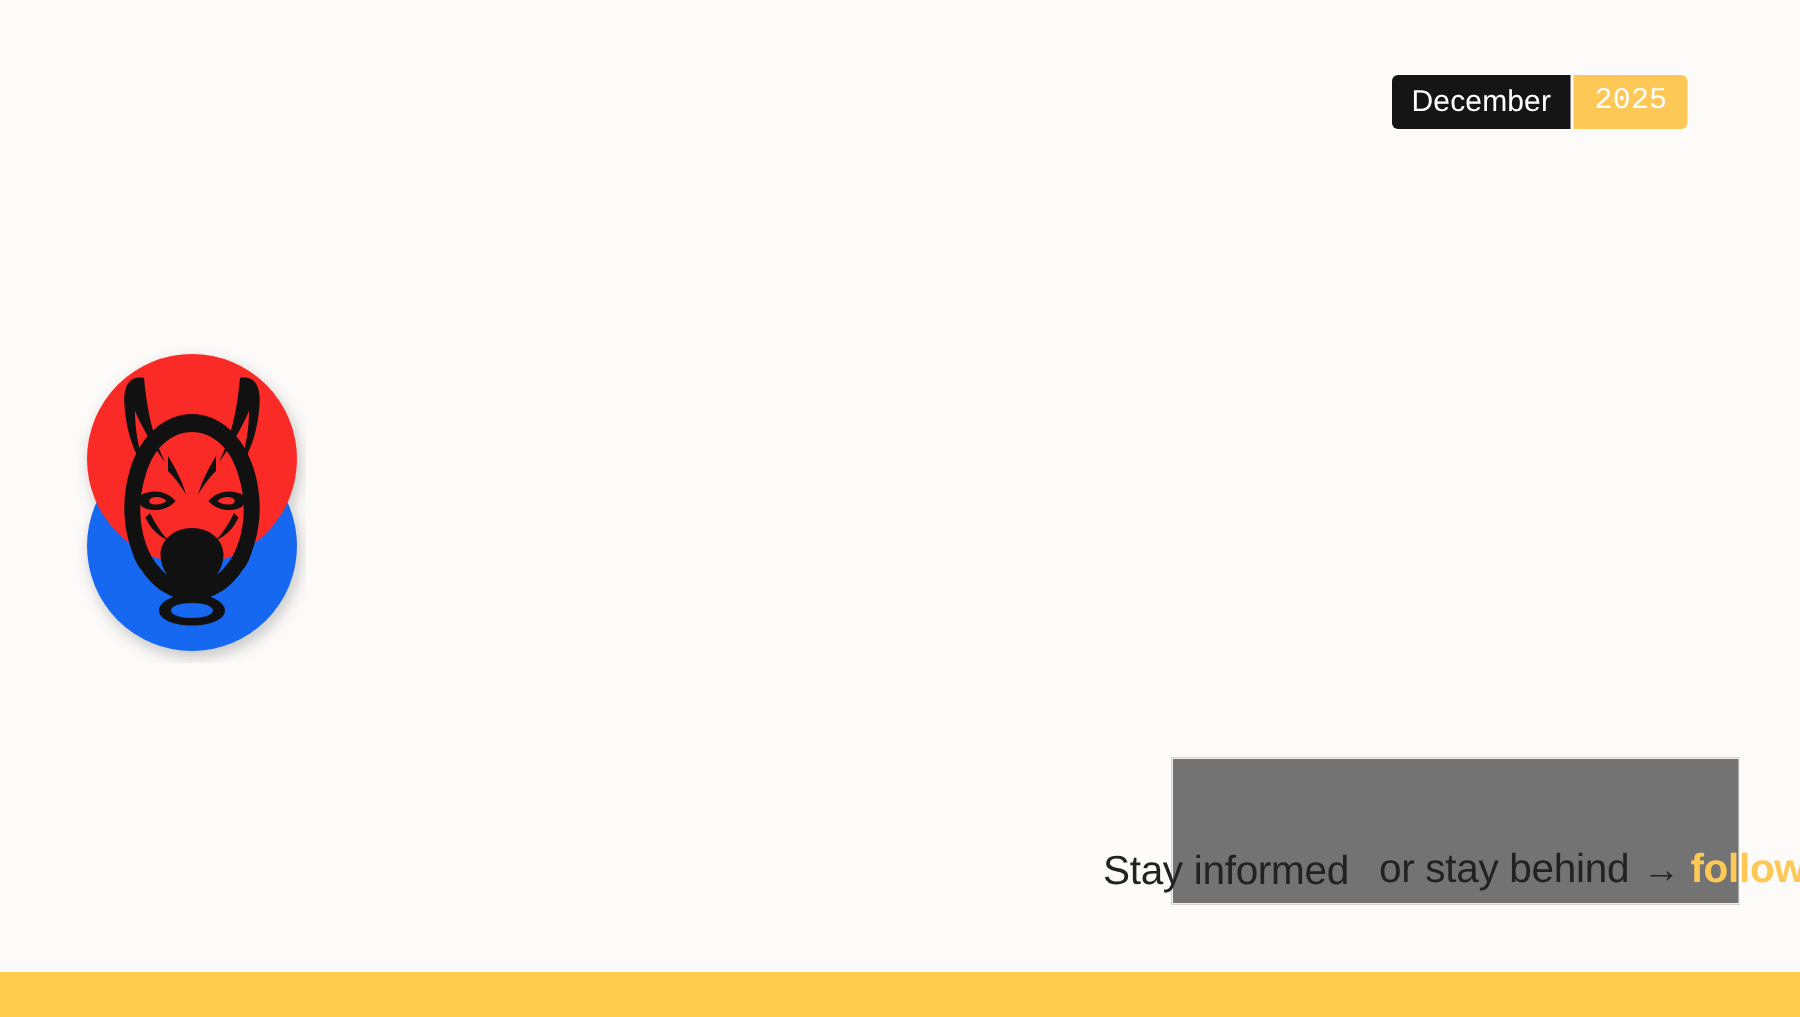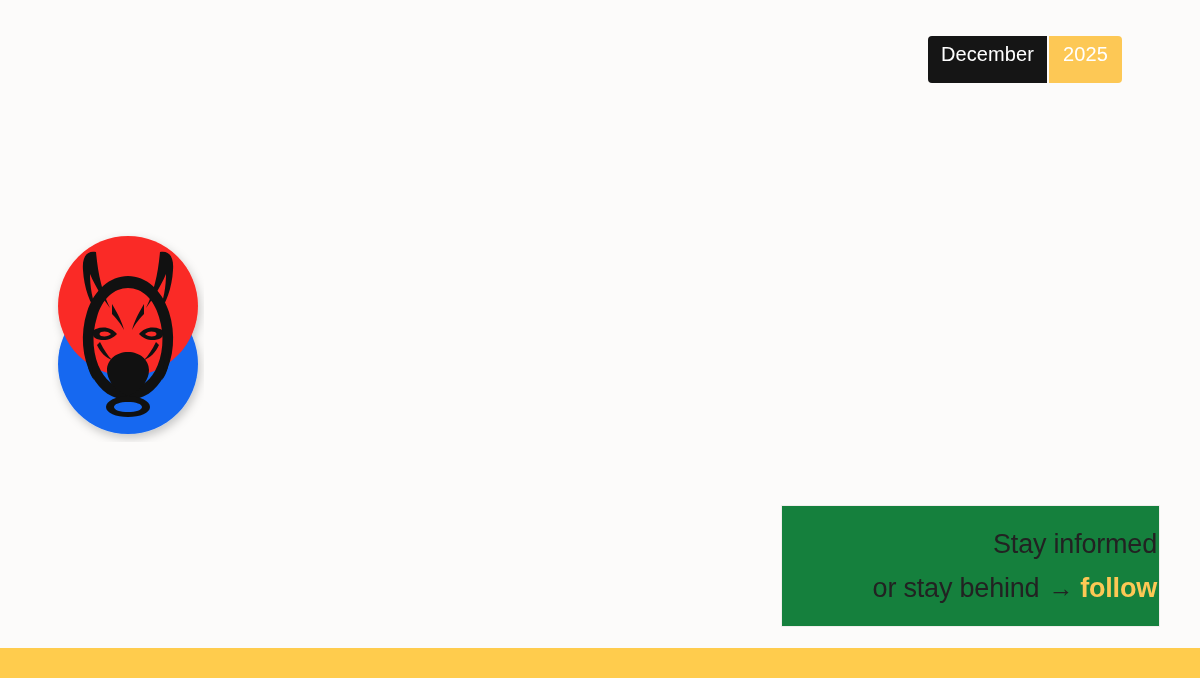--- a/index.html
+++ b/index.html
@@ -19,25 +19,25 @@
     position: relative;
     width: 1200px;
     height: 678px;
     background: #fcfbfa;
     overflow: hidden;
   }
 
   
   .date-badge {
     position: absolute;
-    top: 36px;
+    top: 50px;
     left: 928px;
     display: flex;
     align-items: stretch;
-    height: 47px;
+    height: 36px;
     text-align: right;
   }
   .date-month {
     background: #151515;
     color: #ffffff;
     font-size: 20px;
     line-height: 36px;
     padding: 0 13px;
     border-radius: 4px 0 0 4px;
     letter-spacing: 0.1px;
@@ -46,20 +46,21 @@
   .date-year {
     background: #fdc855;
     color: #ffffff;
     font-size: 20px;
     line-height: 36px;
     padding: 0 14px;
     border-radius: 0 4px 4px 0;
     margin-left: 2px;
     letter-spacing: 0.1px;
     white-space: nowrap;
+    font-family: Liberation Mono, monospace;
   }
 
   
   .logo {
     position: absolute;
     left: 52px;
     top: 230px;
     width: 152px;
     height: 212px;
   }
@@ -85,26 +86,26 @@
   .line-1 { color: #151515; }
   .line-2 { color: #fdc855; }
   .line-3 { color: #151515; }
 
   
   .cta-card {
     position: absolute;
     left: 781px;
     top: 505px;
     width: 379px;
-    height: 122px;
+    height: 98px;
     border: 1px solid #f0eeec;
-    background: #15803d;
+    background: #737373;
     box-sizing: border-box;
     display: flex;
-    flex-direction: column;
+    flex-direction: row;
     align-items: flex-end;
     justify-content: center;
     padding-right: 2px;
   }
   .cta-line {
     font-size: 27px;
     line-height: 44px;
     color: #222222;
     white-space: nowrap;
     letter-spacing: -0.2px;

